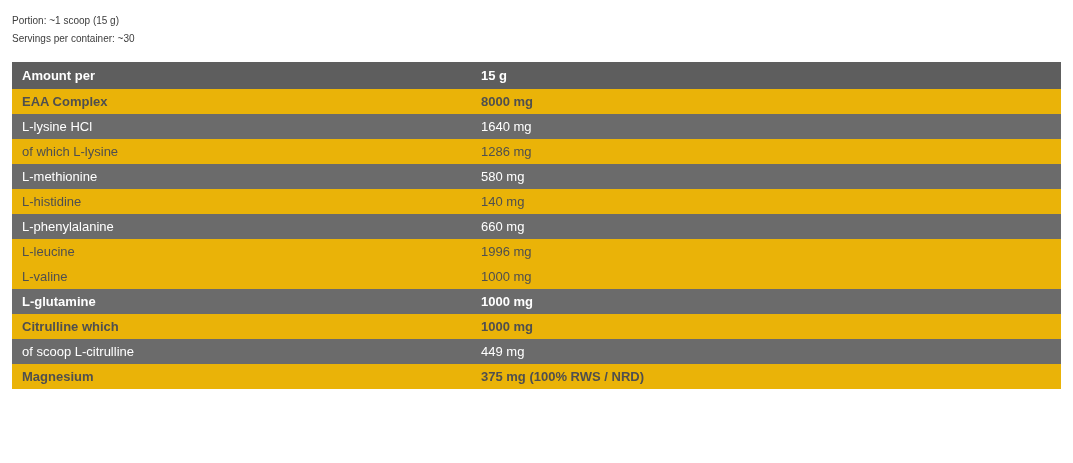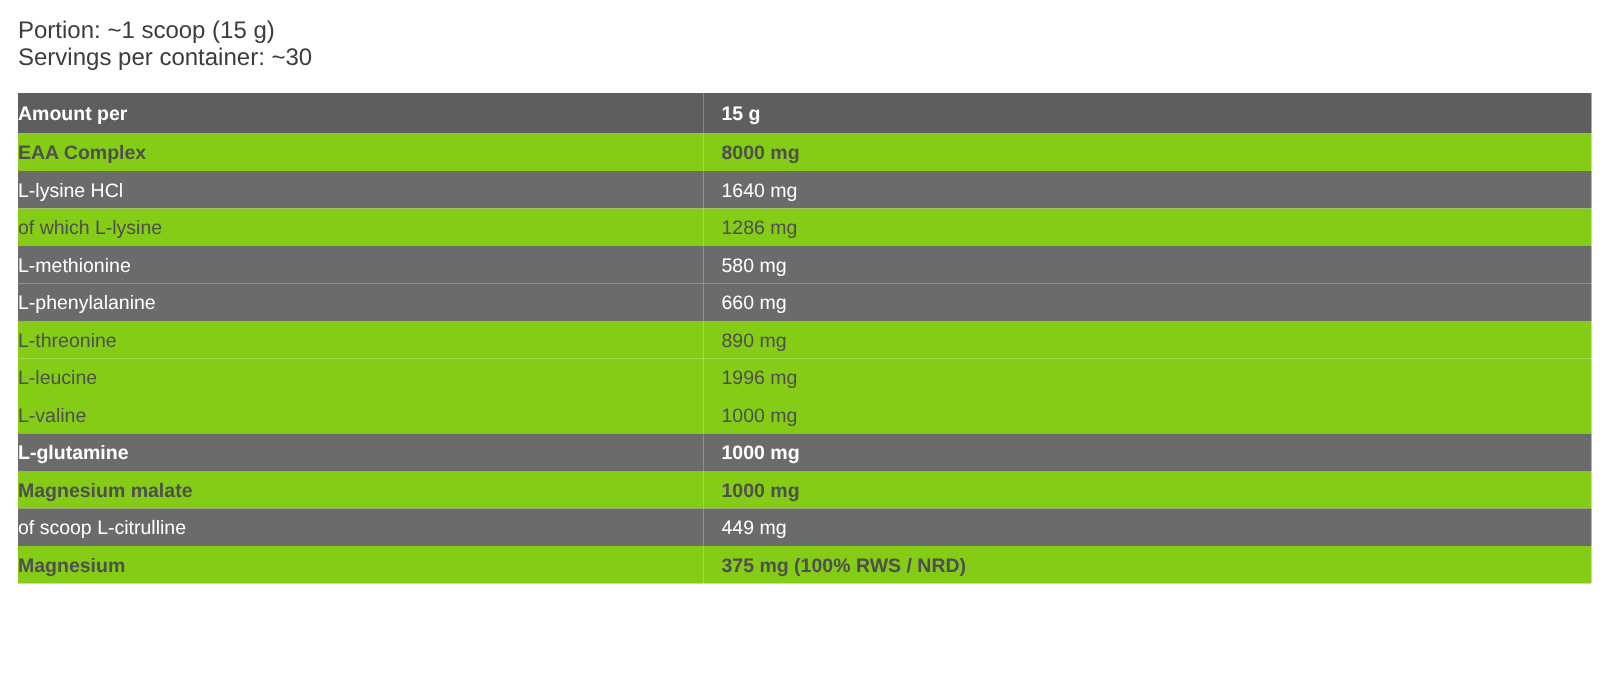--- a/index.html
+++ b/index.html
@@ -15,21 +15,21 @@
     overflow: hidden;
   }
   .page {
     position: relative;
     width: 1073px;
     height: 463px;
     box-sizing: border-box;
     padding: 8px 12px 0 12px;
   }
   .portion-block {
-    font-size: 16px;
+    font-size: 10px;
     line-height: 18px;
     color: #3c3c3c;
     margin: 4px 0 14px 0;
   }
   .portion-line {
     display: block;
     white-space: pre;
   }
   table.nutrition {
     width: 1049px;
@@ -42,39 +42,39 @@
 
   table.nutrition th,
   table.nutrition td {
     padding: 0;
     height: 25px;
     vertical-align: middle;
     text-align: left;
     font-weight: normal;
   }
   table.nutrition th.cell-left,
-  table.nutrition td.cell-left { padding-left: 0; }
+  table.nutrition td.cell-left { padding-left: 10px; }
   table.nutrition th.cell-right,
   table.nutrition td.cell-right { padding-left: 12px; }
 
   tr.head {
     background: #5e5e5e;
     color: #ffffff;
   }
   tr.head th {
     font-weight: bold;
     font-size: 13px;
     height: 27px;
   }
   tr.dark {
     background: #6b6b6b;
     color: #ffffff;
   }
   tr.light {
-    background: #84cc16;
+    background: #eab308;
     color: #4a4a4a;
   }
   tr.bold td {
     font-weight: bold;
   }
   tr.dark.bold td {
     font-weight: bold;
   }
   tr.light td {
     color: #4f4f4f;
@@ -111,42 +111,42 @@
           <td class="cell-right">1640 mg</td>
         </tr>
         <tr class="light">
           <td class="cell-left">of which L-lysine</td>
           <td class="cell-right">1286 mg</td>
         </tr>
         <tr class="dark">
           <td class="cell-left">L-methionine</td>
           <td class="cell-right">580 mg</td>
         </tr>
+        <tr class="light">
+          <td class="cell-left">L-histidine</td>
+          <td class="cell-right">140 mg</td>
+        </tr>
         <tr class="dark">
           <td class="cell-left">L-phenylalanine</td>
           <td class="cell-right">660 mg</td>
-        </tr>
-        <tr class="light">
-          <td class="cell-left">L-threonine</td>
-          <td class="cell-right">890 mg</td>
         </tr>
         <tr class="light">
           <td class="cell-left">L-leucine</td>
           <td class="cell-right">1996 mg</td>
         </tr>
         <tr class="light">
           <td class="cell-left">L-valine</td>
           <td class="cell-right">1000 mg</td>
         </tr>
         <tr class="dark bold">
           <td class="cell-left">L-glutamine</td>
           <td class="cell-right">1000 mg</td>
         </tr>
         <tr class="light bold">
-          <td class="cell-left">Magnesium malate</td>
+          <td class="cell-left">Citrulline which</td>
           <td class="cell-right">1000 mg</td>
         </tr>
         <tr class="dark">
           <td class="cell-left">of scoop L-citrulline</td>
           <td class="cell-right">449 mg</td>
         </tr>
         <tr class="light bold">
           <td class="cell-left">Magnesium</td>
           <td class="cell-right">375 mg (100% RWS / NRD)</td>
         </tr>

